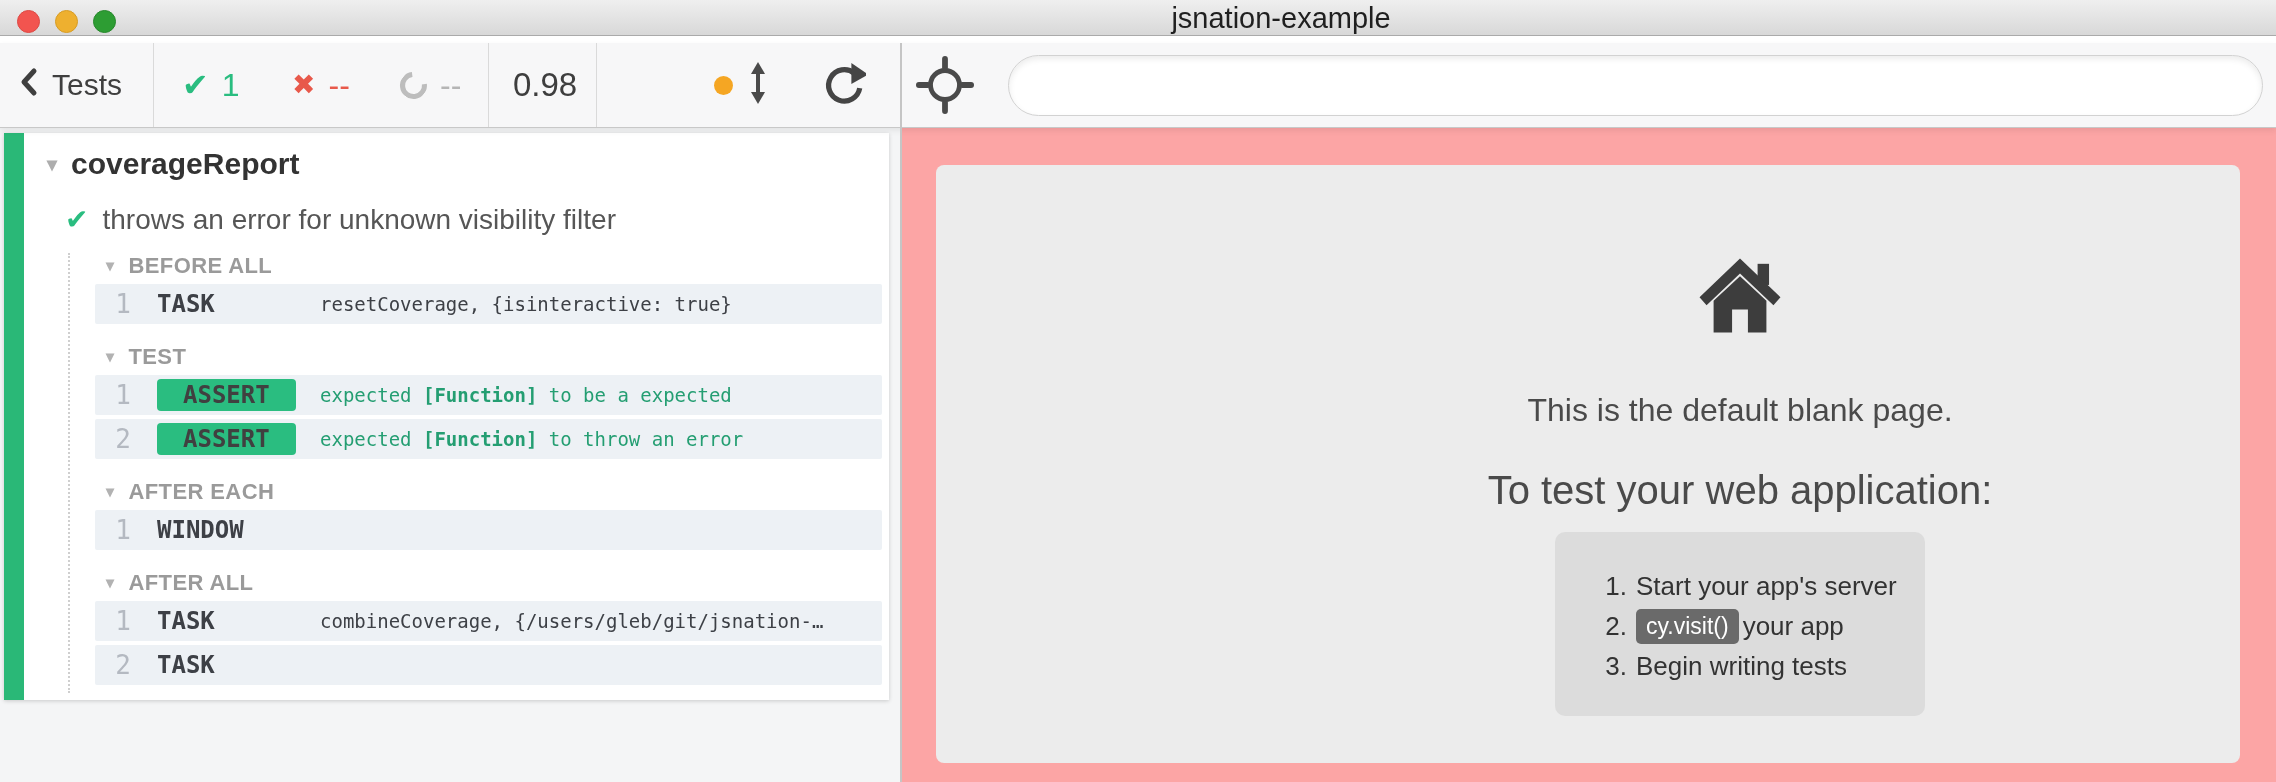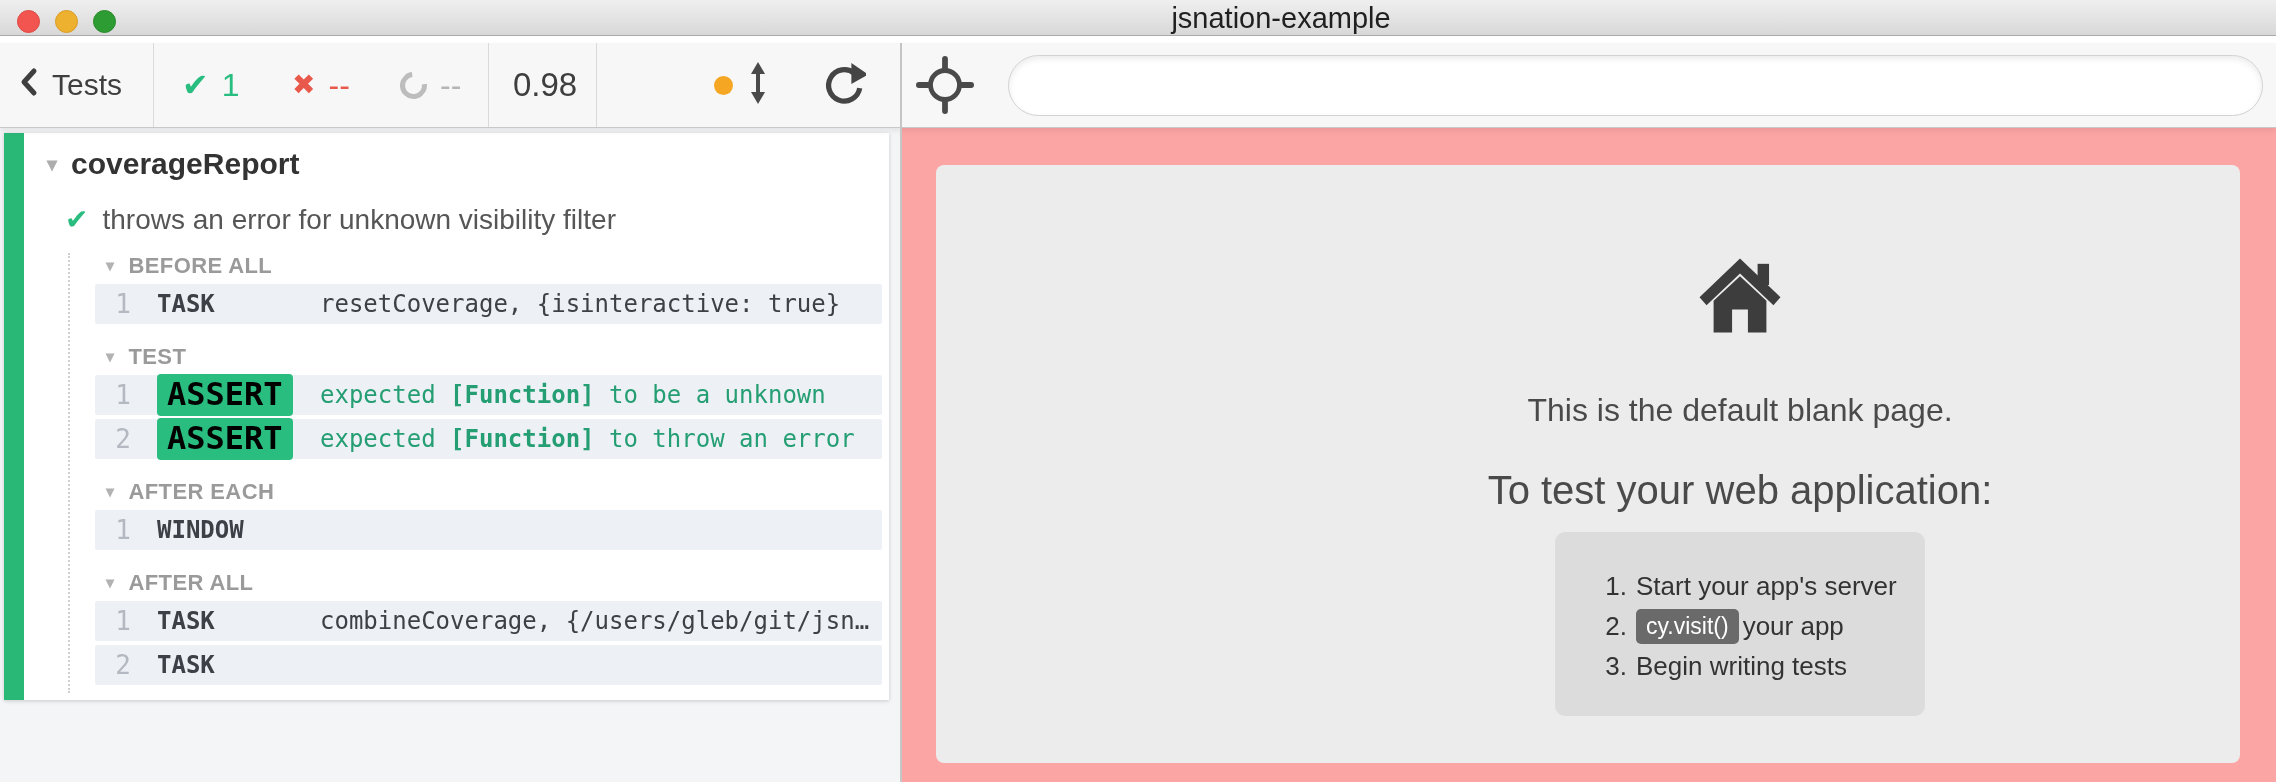--- a/index.html
+++ b/index.html
@@ -75,23 +75,23 @@
   .hooks{margin:16px 0 0 44px;border-left:2px dotted #cfcfcf;padding-bottom:8px;}
   .hook-header{margin:20px 0 0 0;padding-left:36px;display:flex;align-items:center;gap:14px;
     font-size:22px;font-weight:600;color:#9a9a9a;letter-spacing:.4px;line-height:26px;cursor:pointer;}
   .hook-header:first-child{margin-top:6px;}
   .hook-header .caret{font-size:16px;color:#b2b2b2;}
   .cmd-row{margin:4px 0 0 25px;width:787px;height:40px;background:#edf1f5;border-radius:2px;
     display:flex;align-items:center;font-family:"DejaVu Sans Mono",monospace;cursor:default;}
   .hook-header + .cmd-row{margin-top:5px;}
   .cmd-num{width:36px;text-align:right;font-size:26px;color:#b4b9c1;flex-shrink:0;}
   .cmd-method{margin-left:26px;width:155px;font-size:24px;font-weight:bold;color:#3d4046;flex-shrink:0;}
-  .assert-badge{display:inline-block;background:var(--green);color:#000000;font-size:32px;font-weight:bold;
-    padding:3px 10px;border-radius:4px;line-height:1.1;}
-  .cmd-msg{margin-left:8px;font-size:24px;color:#3d4046;white-space:pre;overflow:hidden;
+  .assert-badge{display:inline-block;background:var(--green);color:#404040;font-size:24px;font-weight:bold;
+    padding:3px 26px;border-radius:4px;line-height:1.1;}
+  .cmd-msg{margin-left:8px;font-size:19px;color:#3d4046;white-space:pre;overflow:hidden;
     text-overflow:ellipsis;flex:1;padding-right:10px;}
   .cmd-row.assert .cmd-msg{color:var(--assert-green);}
   
   .right-pane{position:absolute;left:902px;top:128px;width:1374px;height:654px;background:#fca5a5;}
   .aut-box{position:absolute;left:34px;top:37px;width:1304px;height:598px;background:#ececec;border-radius:8px;}
   .content-col{position:absolute;left:538px;top:0;width:600px;text-align:center;}
   .home-icon{margin-top:127px;}
   .aut-heading{margin:50px 0 0 0;font-size:32px;color:#4a4a4a;font-weight:400;line-height:40px;}
   .aut-subheading{margin:40px 0 0 0;font-size:40px;color:#4a4a4a;font-weight:400;line-height:40px;}
   .steps-box{margin:22px auto 0;width:370px;height:184px;background:#dcdcdc;border-radius:10px;
@@ -190,21 +190,21 @@
           <span class="cmd-method">TASK</span>
           <span class="cmd-msg"><span>resetCoverage, {isinteractive: true}</span></span>
         </div>
         <div class="hook-header">
           <span class="caret">▾</span>
           <span>TEST</span>
         </div>
         <div class="cmd-row assert">
           <span class="cmd-num">1</span>
           <span class="cmd-method"><span class="assert-badge">ASSERT</span></span>
-          <span class="cmd-msg"><span>expected </span><b>[Function]</b><span> to be a unknown</span></span>
+          <span class="cmd-msg"><span>expected </span><b>[Function]</b><span> to be a expected</span></span>
         </div>
         <div class="cmd-row assert">
           <span class="cmd-num">2</span>
           <span class="cmd-method"><span class="assert-badge">ASSERT</span></span>
           <span class="cmd-msg"><span>expected </span><b>[Function]</b><span> to throw an error</span></span>
         </div>
         <div class="hook-header">
           <span class="caret">▾</span>
           <span>AFTER EACH</span>
         </div>

